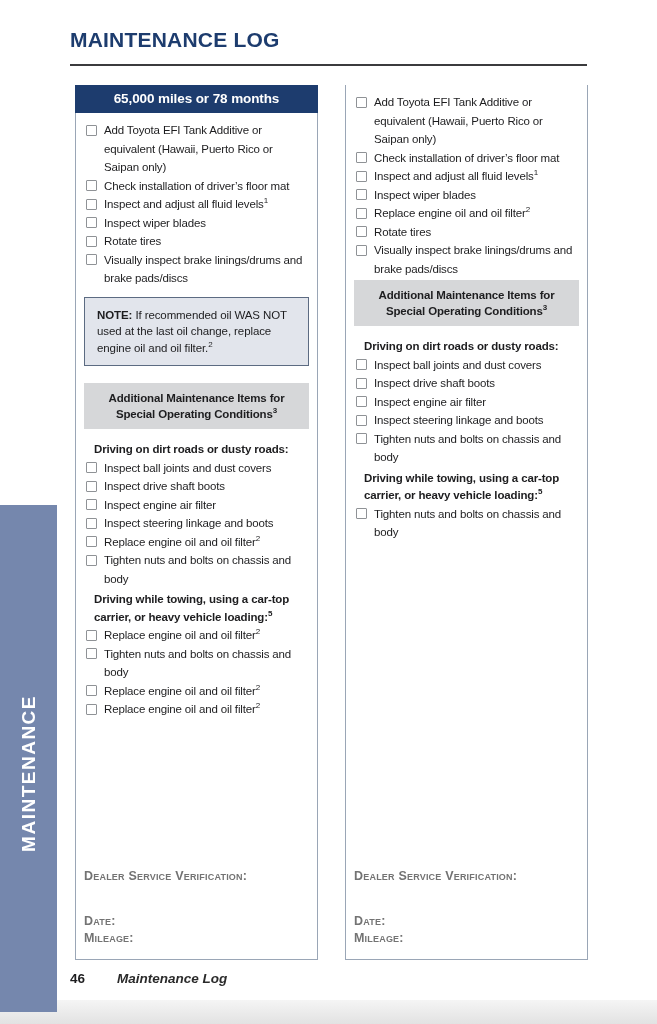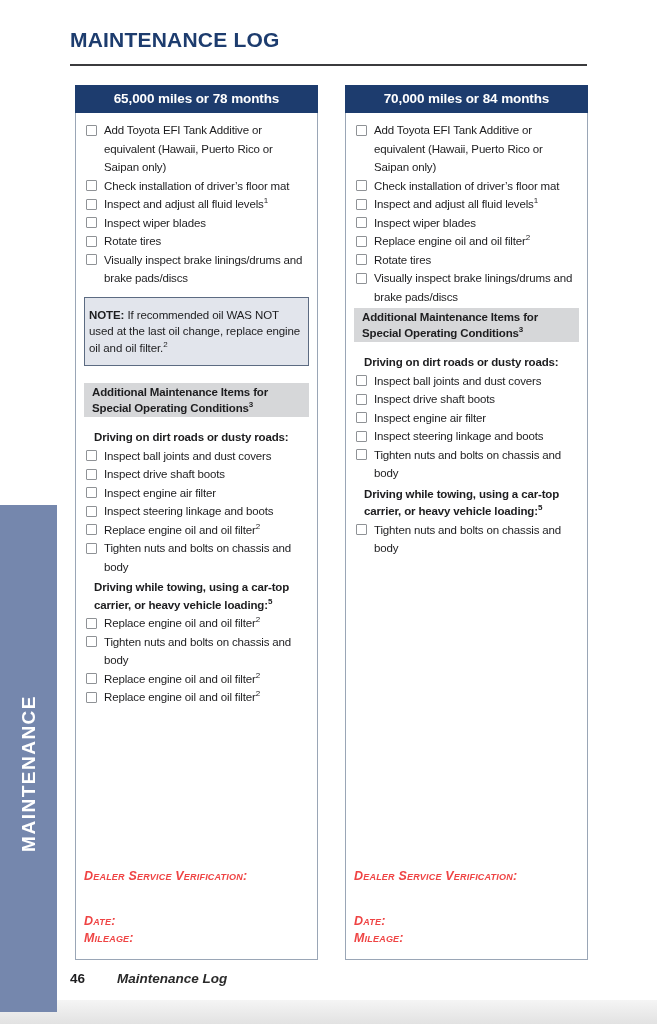--- a/index.html
+++ b/index.html
@@ -57,32 +57,32 @@
   }
   .check-label { font-size:11.5px; line-height:18.5px; letter-spacing:-0.15px; }
 
   .section-header {
     font-size:11.5px; font-weight:700; line-height:17.5px;
     margin-top:3px; letter-spacing:-0.15px;margin-left:10px;
   }
 
   .note-box {
     margin:9px 0 15px; border:1px solid #5c6b82; background:#e2e5ec;
-    padding:9px 4px; font-size:11.5px; line-height:16.5px; letter-spacing:-0.1px;
+    padding:9px 12px; font-size:11.5px; line-height:16.5px; letter-spacing:-0.1px;
   }
   .gray-box {
-    margin:2px 0 9px; background:#d6d7d9; padding:1px 8px;
-    font-size:11.5px; font-weight:700; line-height:16px; letter-spacing:-0.15px;
+    margin:2px 0 9px; background:#d6d7d9; padding:7px 8px;
+    font-size:11.5px; font-weight:700; line-height:16px; letter-spacing:-0.15px;text-align:center;
   }
 
   sup { font-size:8px; vertical-align:super; line-height:0; }
 
   .verify-block {
     margin-top:auto; font-weight:700; font-variant:small-caps;
-    font-size:12.5px; letter-spacing:0.2px; color:#ef4444;font-style:italic;
+    font-size:12.5px; letter-spacing:0.2px; color:#737373;
   }
   .verify-title { margin-bottom:30px; }
   .verify-line { line-height:17px; }
 
   
   .footer {
     position:absolute; left:70px; top:971px;
     display:flex; gap:32px; align-items:baseline;
   }
   .footer-page { font-size:13.5px; font-weight:700; }
@@ -176,21 +176,20 @@
           <span class="check-label">Replace engine oil and oil filter<sup>2</sup></span>
         </div>
         <div class="verify-block">
           <div class="verify-title">Dealer Service Verification:</div>
           <div class="verify-line">Date:</div>
           <div class="verify-line">Mileage:</div>
         </div>
       </div>
   </div>
   <div class="col">
-    <div class="col-header">70,000 miles or 84 months</div>
     <div class="col-body">
         <div class="check-row">
           <span class="checkbox"></span>
           <span class="check-label">Add Toyota EFI Tank Additive or equivalent (Hawaii, Puerto Rico or Saipan only)</span>
         </div>
         <div class="check-row">
           <span class="checkbox"></span>
           <span class="check-label">Check installation of driver’s floor mat</span>
         </div>
         <div class="check-row">

